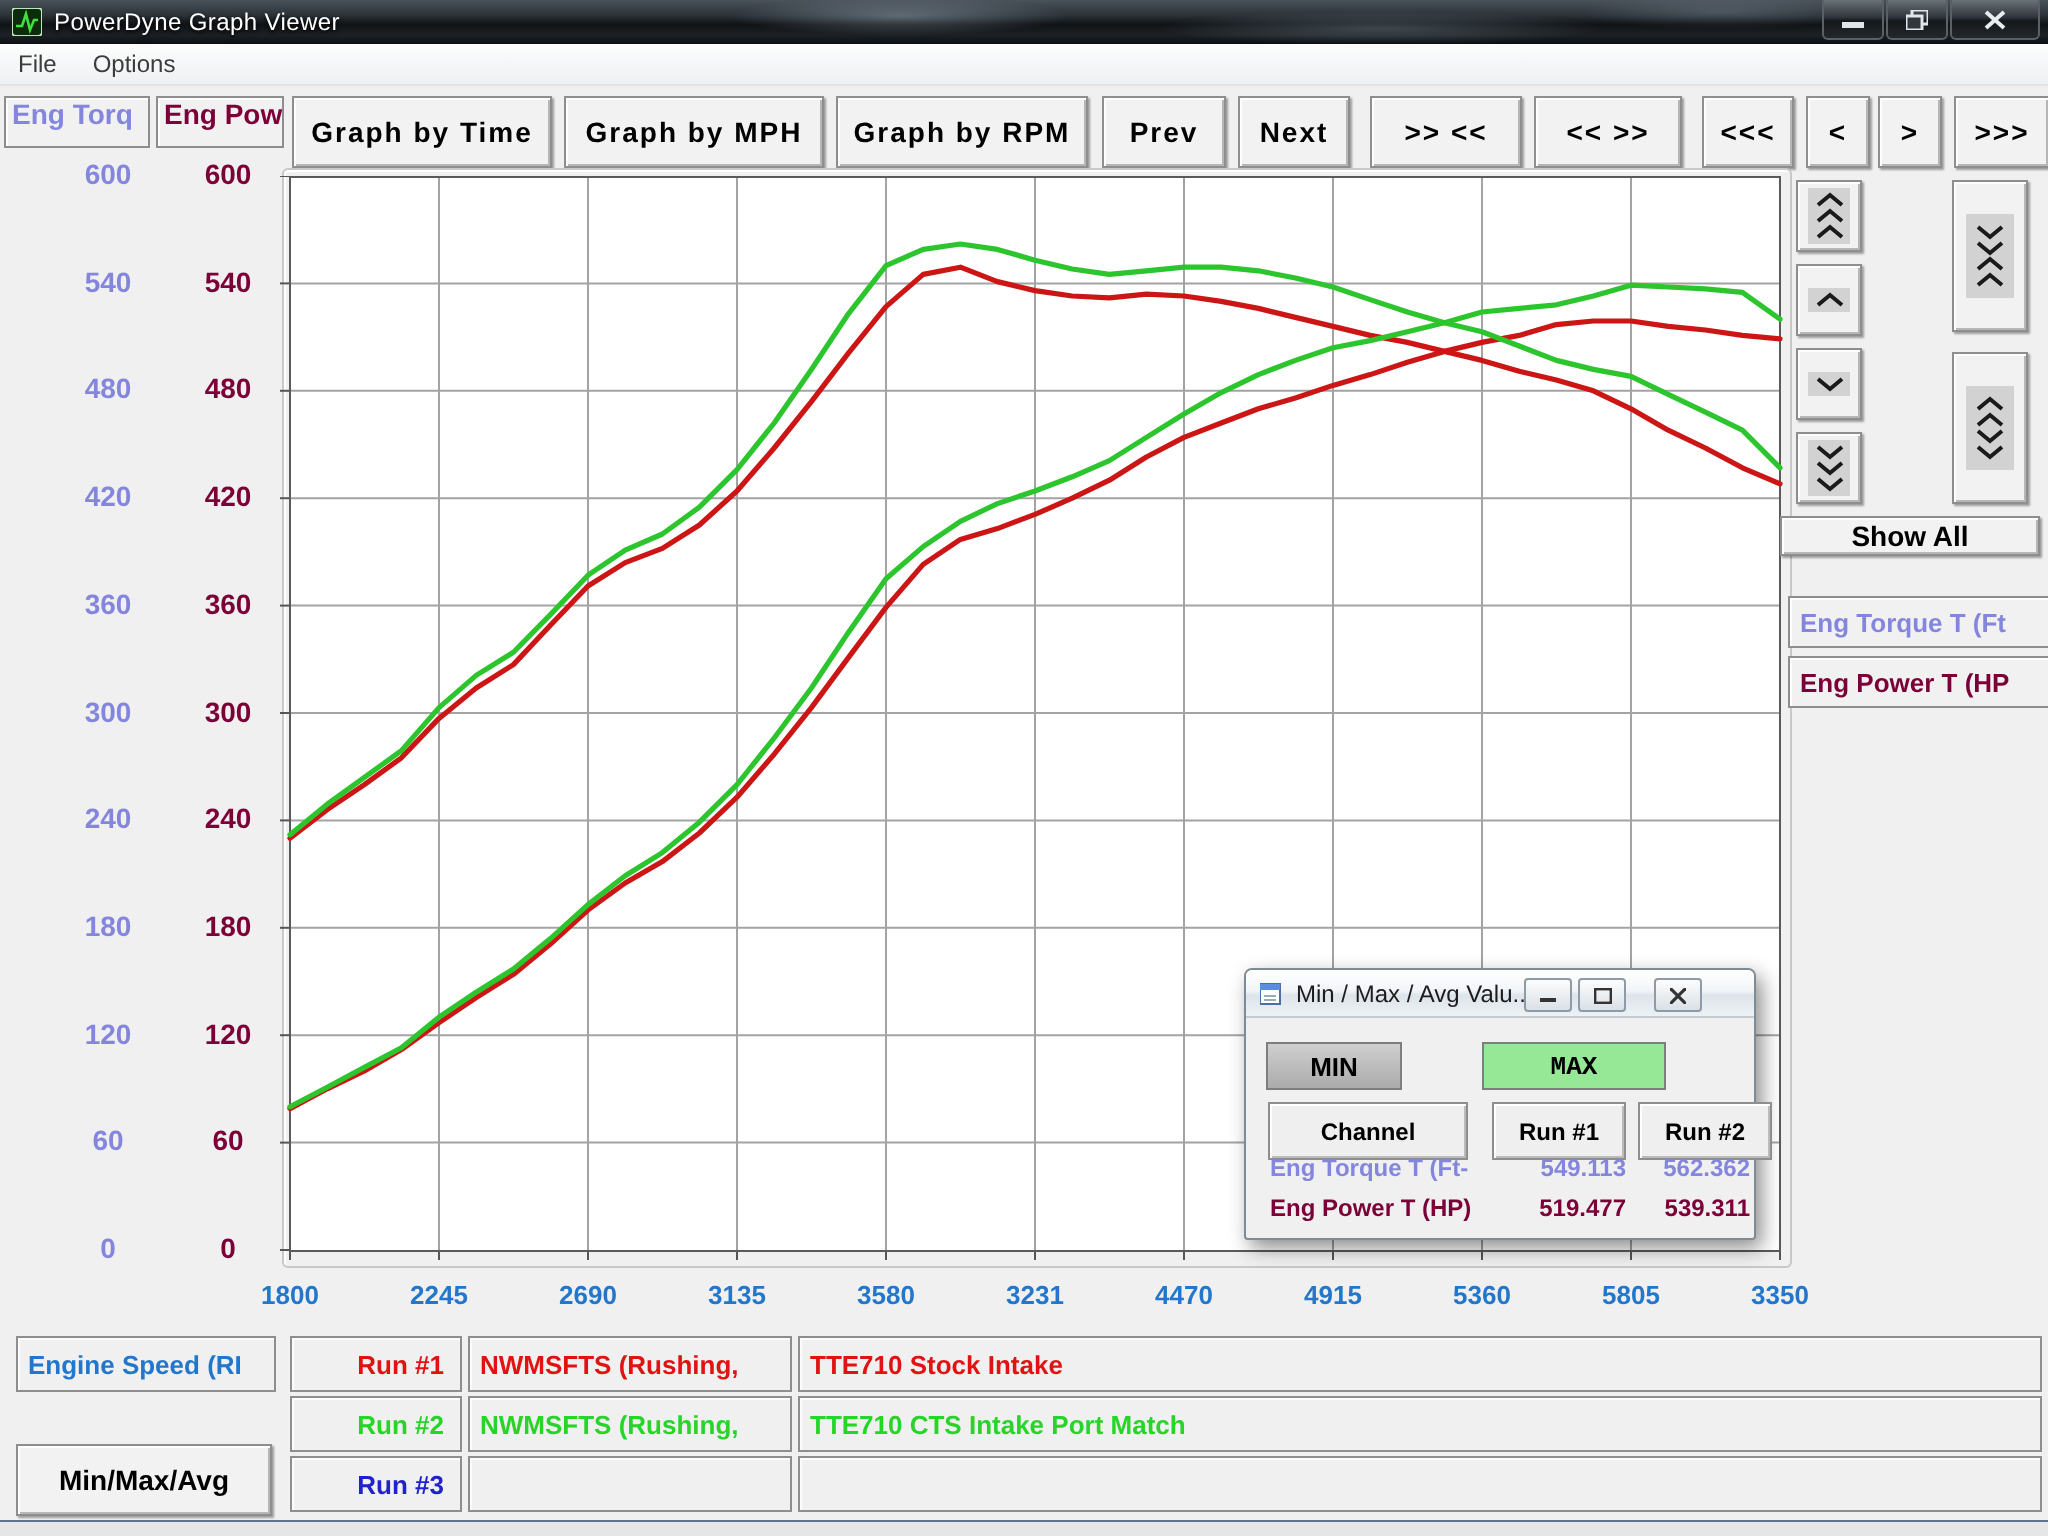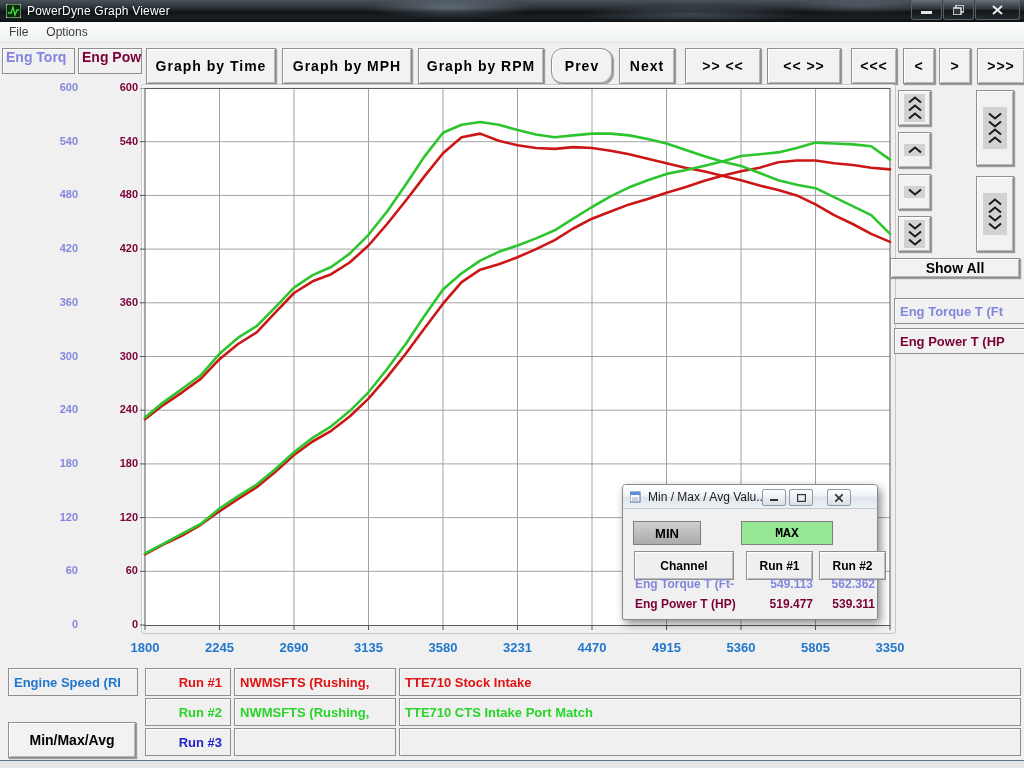--- a/index.html
+++ b/index.html
@@ -32,21 +32,21 @@
     box-shadow:inset 1px 1px 0 #ffffff,inset -1px -1px 0 #b6b6b6,1px 1px 1px rgba(0,0,0,.35);
     display:flex;align-items:center;justify-content:center;
     font-weight:bold;font-size:14px;color:#000;cursor:default;box-sizing:border-box;}
 
   
   .chanbox{position:absolute;background:#f1f1f1;border:1px solid #8e8e8e;box-shadow:inset 1px 1px 0 #fff;
     font-weight:bold;font-size:14px;display:flex;align-items:flex-start;padding-left:3px;
     white-space:nowrap;overflow:hidden;box-sizing:border-box;}
 
   
-  .ylab{position:absolute;width:48px;text-align:right;font-weight:bold;font-size:11px;line-height:14px;}
+  .ylab{position:absolute;width:48px;text-align:center;font-weight:bold;font-size:14px;line-height:14px;}
   .xlab{position:absolute;width:60px;text-align:center;font-weight:bold;font-size:13px;}
 
   
   #plot-frame{position:absolute;left:141px;top:84px;width:753px;height:548px;
     border:1px solid #c8c8c8;border-radius:3px;box-shadow:inset 1px 1px 0 #fff;}
   #plot-svg{position:absolute;left:139px;top:88px;}
 
   
   .chev-pad{background:#d2d2d2;display:flex;align-items:center;justify-content:center;}
 
@@ -121,21 +121,21 @@
     <span style="color: rgb(132, 134, 221);">Eng Torq</span>
   </div>
   <div class="chanbox" style="left:78px;top:48px;width:64px;height:26px;">
     <span style="color: rgb(124, 0, 56);">Eng Powe</span>
   </div>
 
   <div id="toolbar-buttons">
       <div class="btn" style="left: 146px; top: 48px; width: 130px; height: 36px; letter-spacing: 1px;">Graph by Time</div>
       <div class="btn" style="left: 282px; top: 48px; width: 130px; height: 36px; letter-spacing: 1px;">Graph by MPH</div>
       <div class="btn" style="left: 418px; top: 48px; width: 126px; height: 36px; letter-spacing: 1px;">Graph by RPM</div>
-      <div class="btn" style="left: 551px; top: 48px; width: 62px; height: 36px; letter-spacing: 1px; border-radius: 12px;">Prev</div>
+      <div class="btn" style="left: 551px; top: 48px; width: 62px; height: 36px; letter-spacing: 1px;">Prev</div>
       <div class="btn" style="left: 619px; top: 48px; width: 56px; height: 36px; letter-spacing: 1px;">Next</div>
       <div class="btn" style="left: 685px; top: 48px; width: 76px; height: 36px; letter-spacing: 1px;">&gt;&gt; &lt;&lt;</div>
       <div class="btn" style="left: 767px; top: 48px; width: 74px; height: 36px; letter-spacing: 1px;">&lt;&lt; &gt;&gt;</div>
       <div class="btn" style="left: 851px; top: 48px; width: 46px; height: 36px; letter-spacing: 1px;">&lt;&lt;&lt;</div>
       <div class="btn" style="left: 903px; top: 48px; width: 32px; height: 36px; letter-spacing: 1px;">&lt;</div>
       <div class="btn" style="left: 939px; top: 48px; width: 32px; height: 36px; letter-spacing: 1px;">&gt;</div>
       <div class="btn" style="left: 977px; top: 48px; width: 48px; height: 36px; letter-spacing: 1px;">&gt;&gt;&gt;</div>
     </div>
 
   <div id="ylabels-torque">

